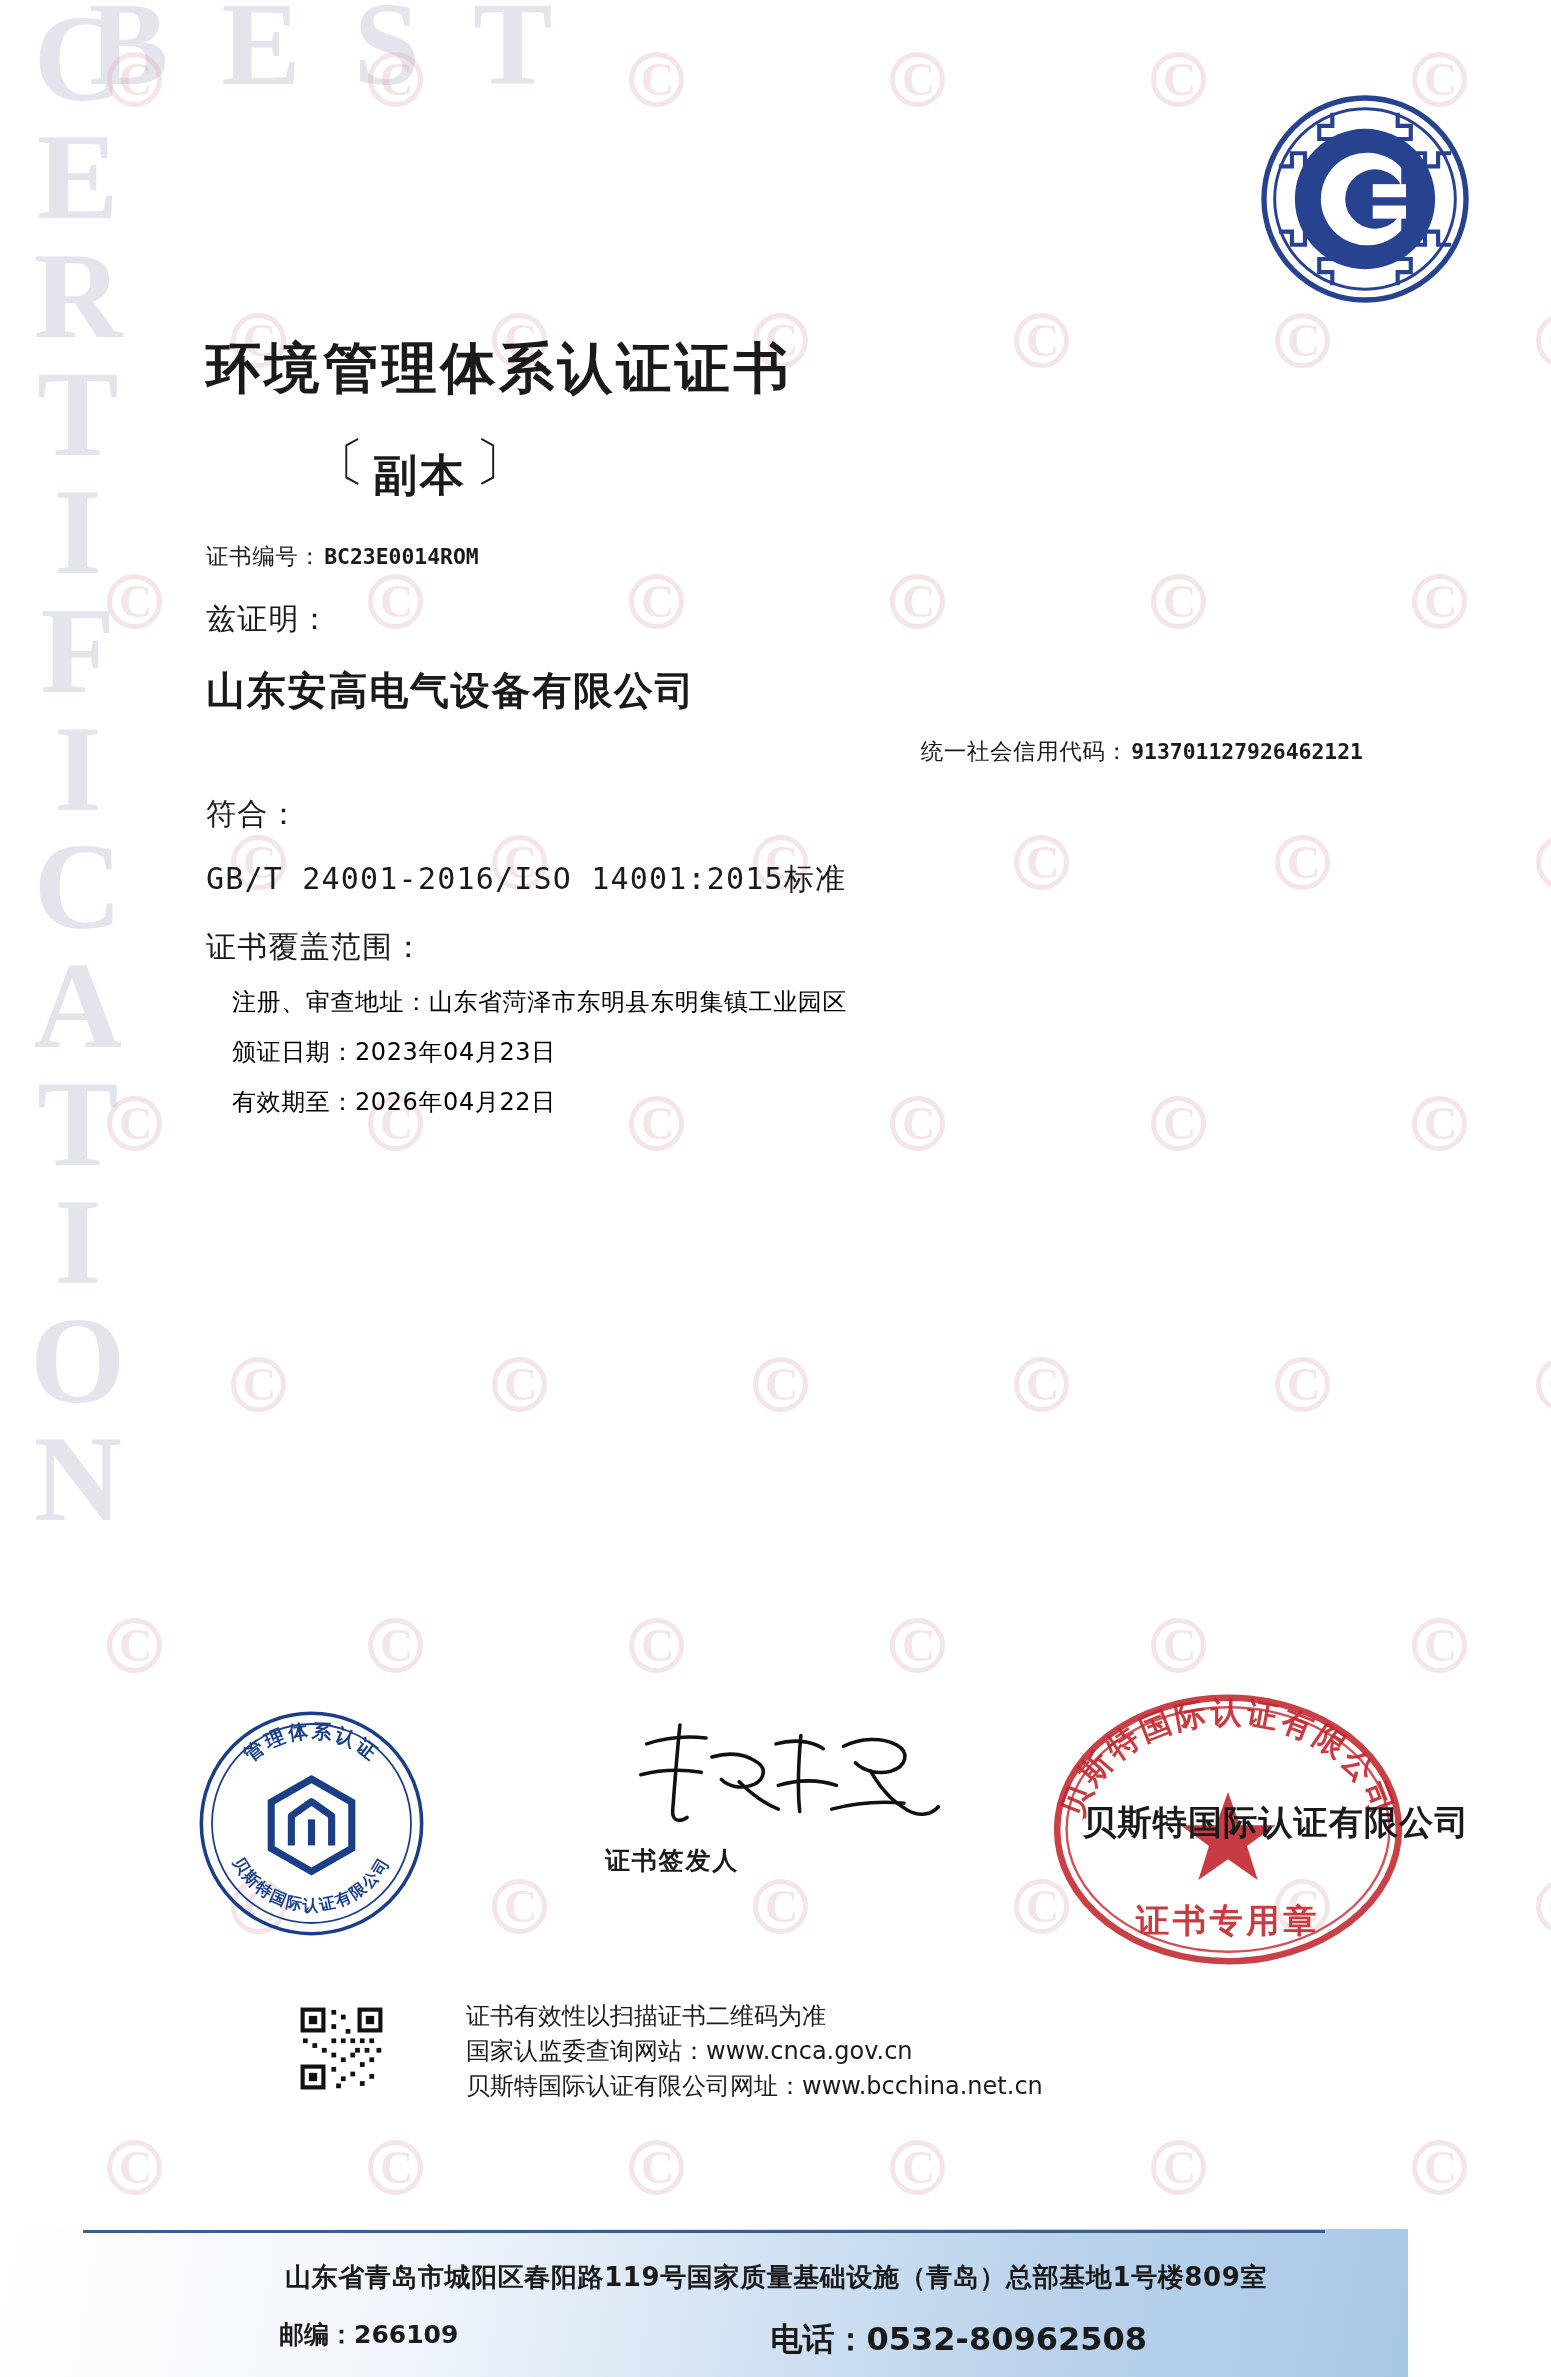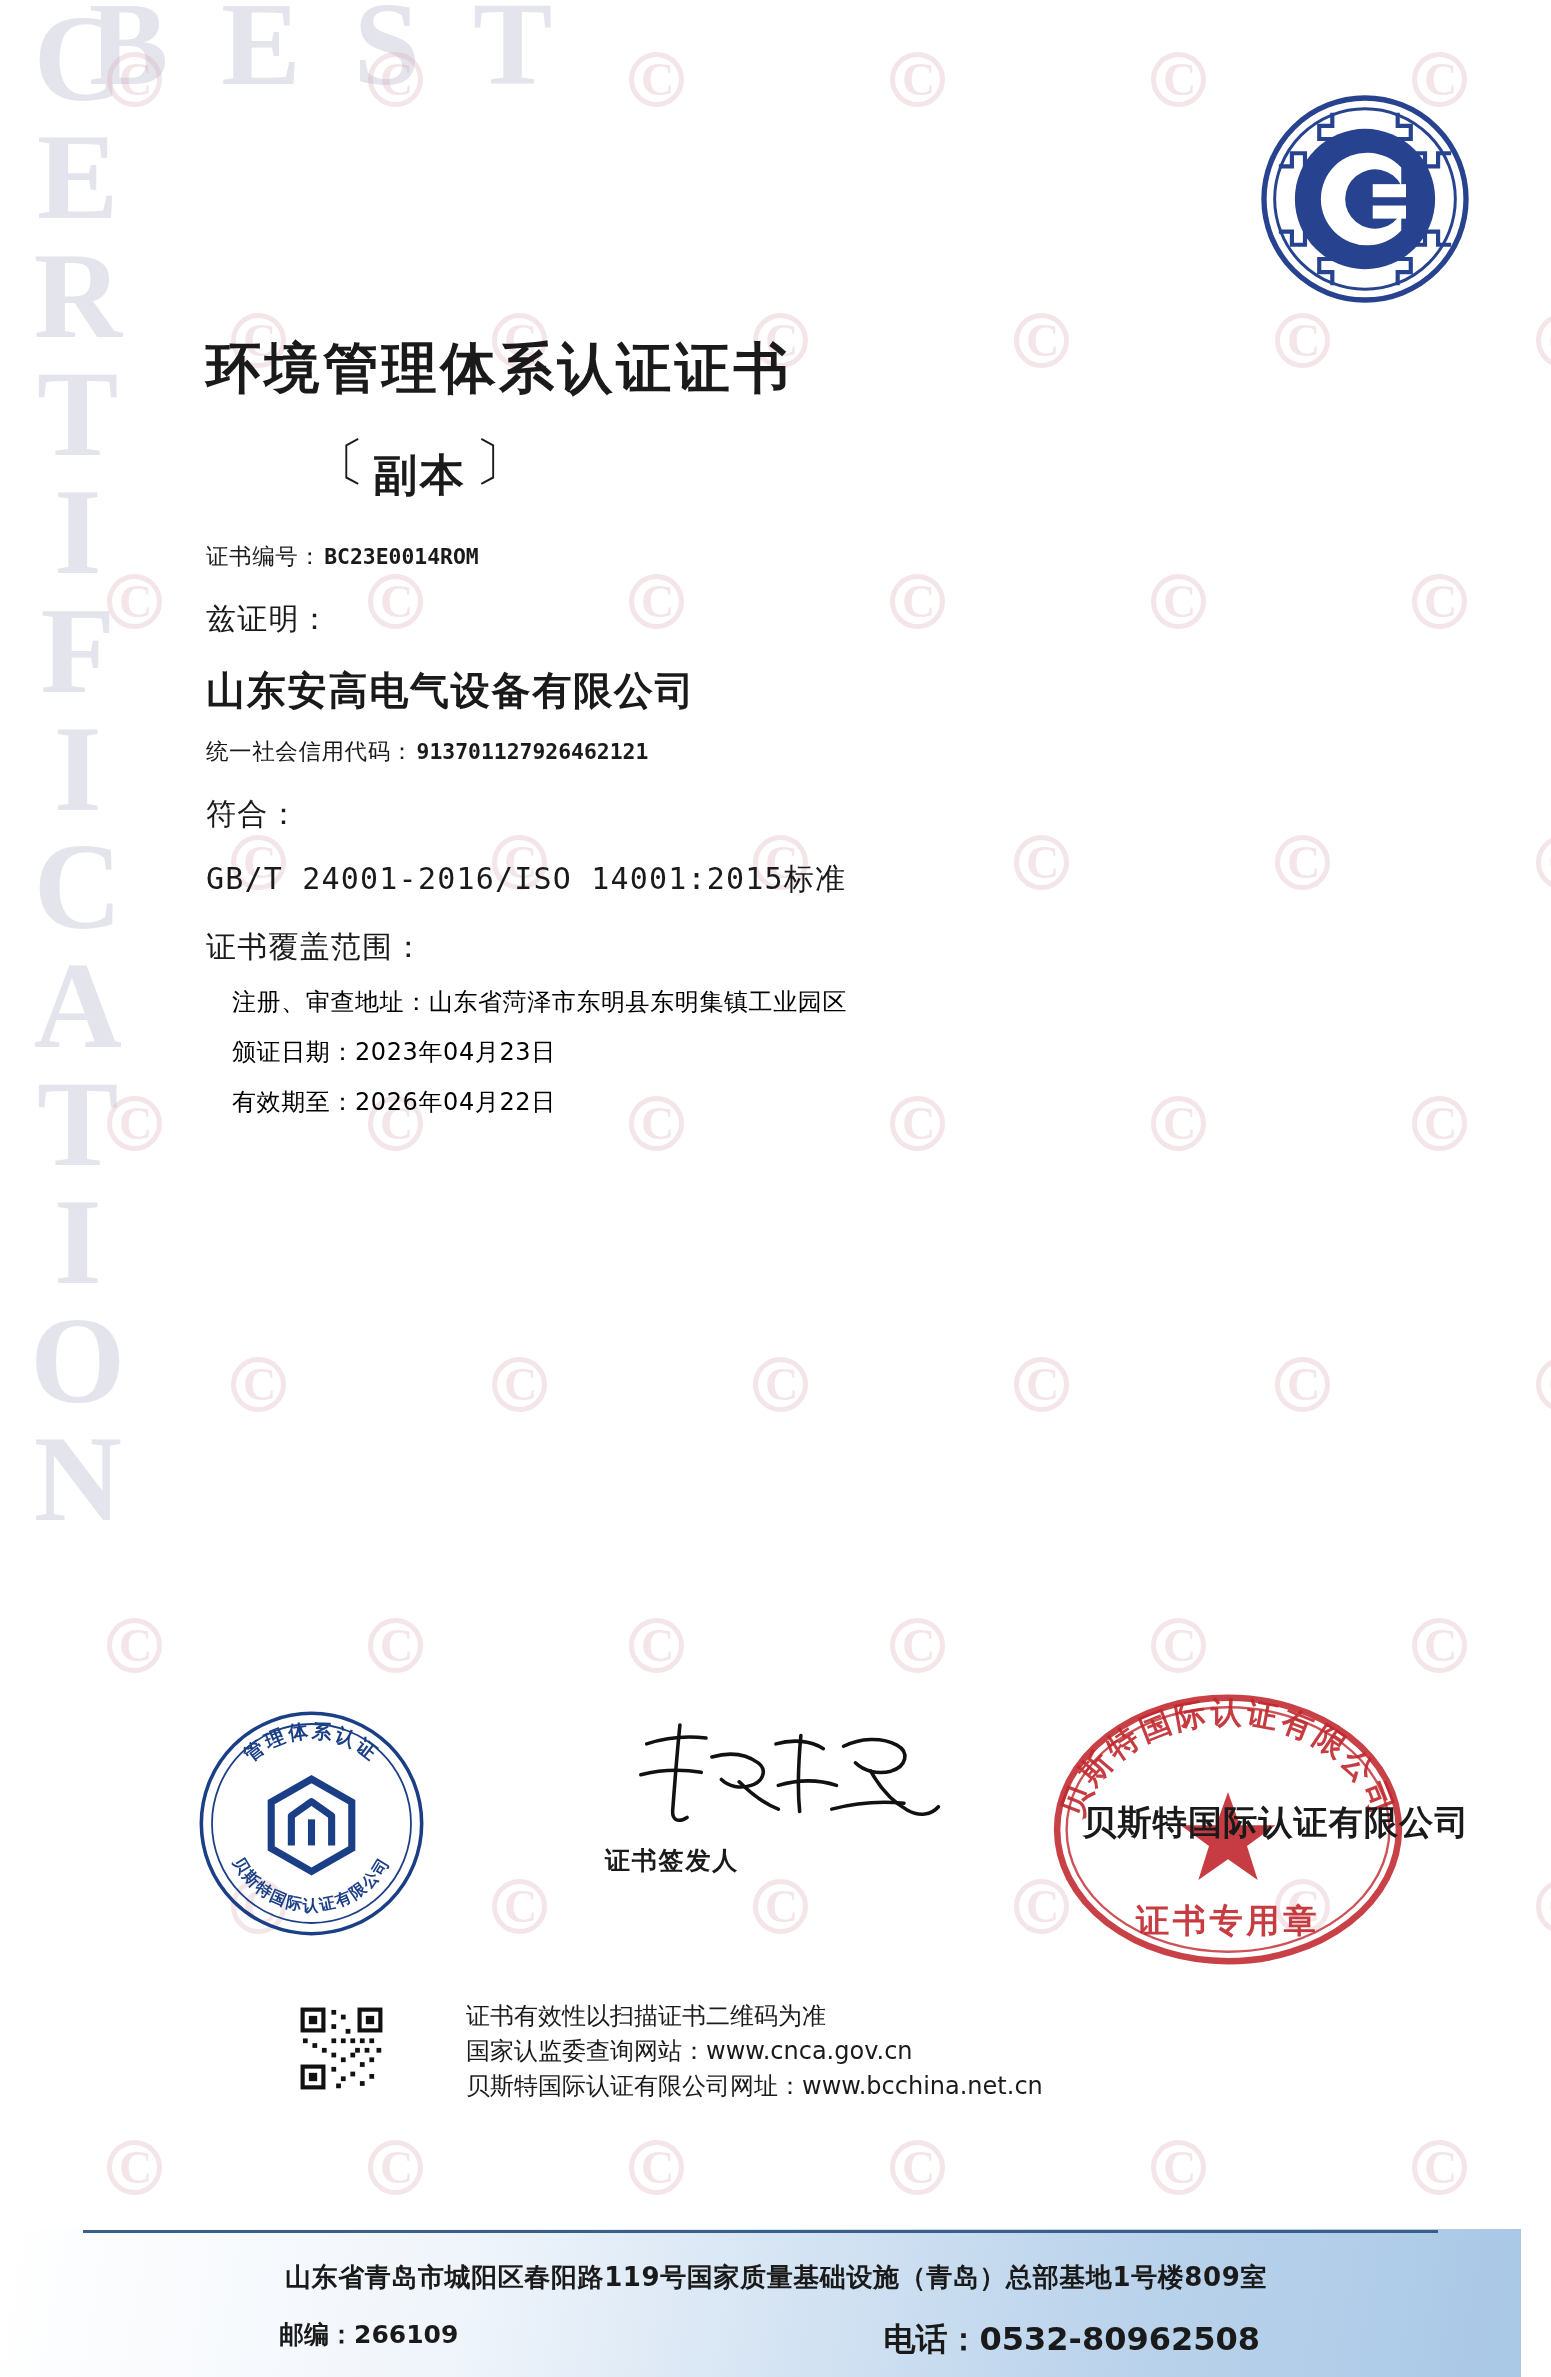--- a/index.html
+++ b/index.html
@@ -236,21 +236,21 @@
     line-height: 1.45;
     color: #1a1a1a;
     font-family: "DejaVu Sans", "Liberation Sans", sans-serif;
   }
 
   
   .footer-bar {
     position: absolute;
     left: 0;
     bottom: 0;
-    width: 1521px;
+    width: 1408px;
     height: 148px;
     background: linear-gradient(100deg, #ffffff 0%, #f0f5fb 30%, #bcd4ec 72%, #a9c8e6 100%);
   }
   .footer-rule {
     position: absolute;
     left: 83px;
     right: 83px;
     top: 1.2px;
     height: 2.4px;
     background: #3a5f8a;
@@ -403,21 +403,21 @@
     </div>
 
     <div class="row" style="margin-top:27px;">
       <span class="lead">兹证明：</span>
     </div>
 
     <div class="row" style="margin-top:24px;">
       <span class="company">山东安高电气设备有限公司</span>
     </div>
 
-    <div class="row" style="margin-top:18px;">
+    <div class="row" style="margin-top:18px;text-align:right;">
       <span class="label-sm inline">统一社会信用代码：</span>
       <span class="mono-val inline">913701127926462121</span>
     </div>
 
     <div class="row" style="margin-top:27px;">
       <span class="lead">符合：</span>
     </div>
 
     <div class="row" style="margin-top:24px;">
       <span class="std">GB/T 24001-2016/ISO 14001:2015标准</span>

